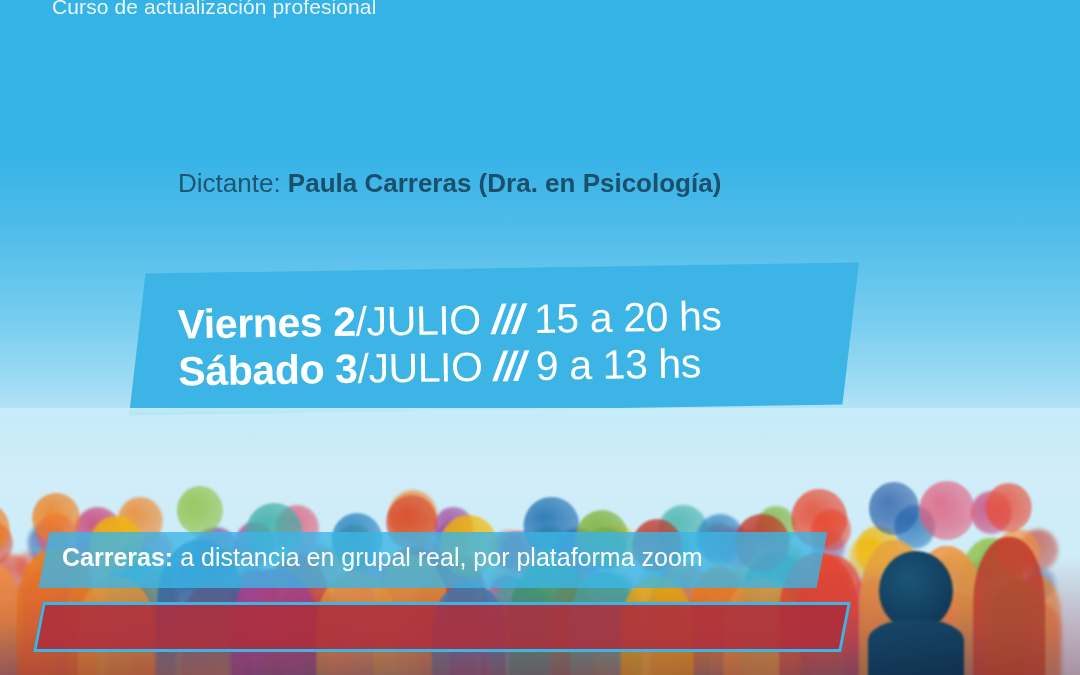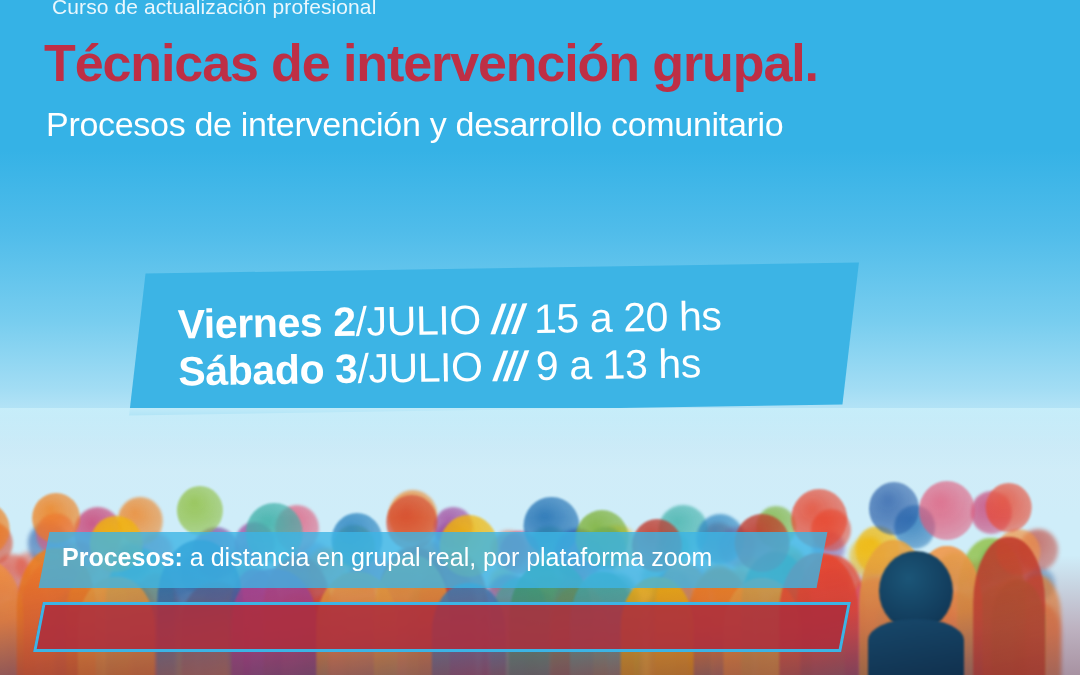--- a/index.html
+++ b/index.html
@@ -488,35 +488,34 @@
         <div class="head" style="width: 46.578px; height: 49.3727px; top: 0px; background: radial-gradient(circle at 38% 32%, rgba(232, 71, 47, 0.933), rgba(232, 71, 47, 0.667) 62%, rgba(232, 71, 47, 0.4) 100%); filter: blur(1.1px);"></div>
         <div class="body" style="width: 71.7198px; height: 195.702px; background: linear-gradient(165deg, rgba(192, 57, 43, 0.94) 0%, rgba(192, 57, 43, 0.8) 40%, rgba(192, 57, 43, 0.667) 100%); filter: blur(1.1px);"></div>
       </div>
       <div class="fig" style="left: 868px; width: 96px; height: 130px; bottom: -6px; z-index: 7;">
         <div class="head" style="width:74px;height:80px;top:0;background:radial-gradient(circle at 40% 34%,#1b5577,#123c5c 65%,#0e2f4a 100%);filter:blur(1px)"></div>
         <div class="body" style="width:96px;height:62px;background:linear-gradient(170deg,#17486b,#102f4c);filter:blur(1.2px)"></div>
       </div>
     </div>
 
   <div class="kicker">Curso de actualización profesional</div>
-  <div class="title">Técnicas de intervención grupal.</div>
-  <div class="subtitle">Procesos de intervención y desarrollo comunitario</div>
+  <div class="speaker"><span>Dictante: </span><b>Paula Carreras (Dra. en Psicología)</b></div>
 
   <div id="dateblock"></div>
   <div id="datetext">
     <div class="dateline">
       <span class="d">Viernes 2</span><span class="lt">/JULIO</span>
       <span class="slashes">///</span>
       <span class="lt">15 a 20 hs</span>
     </div>
     <div class="dateline">
       <span class="d">Sábado  3</span><span class="lt">/JULIO</span>
       <span class="slashes">///</span>
       <span class="lt"> 9 a 13 hs</span>
     </div>
   </div>
 
   <div id="modbar"></div>
-  <div id="modtext"><b>Procesos:</b><span> a distancia en grupal real, por plataforma zoom</span></div>
+  <div id="modtext"><b>Carreras:</b><span> a distancia en grupal real, por plataforma zoom</span></div>
 
   <div id="destbar"></div>
 
 </div>
 
 </body></html>

